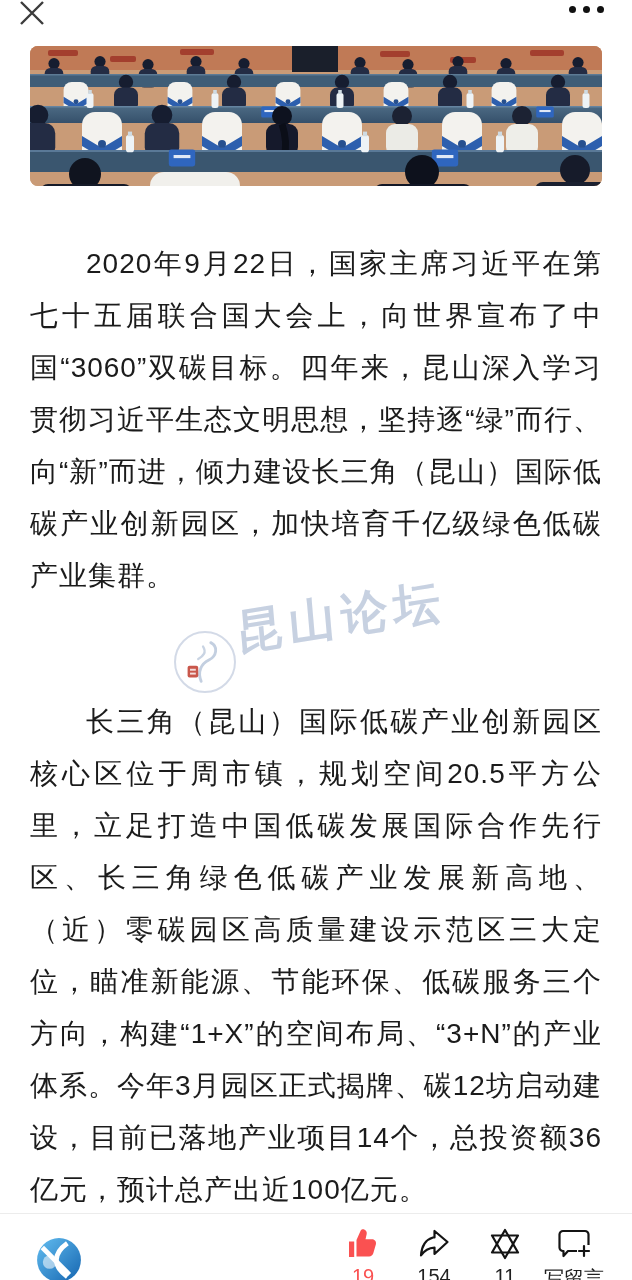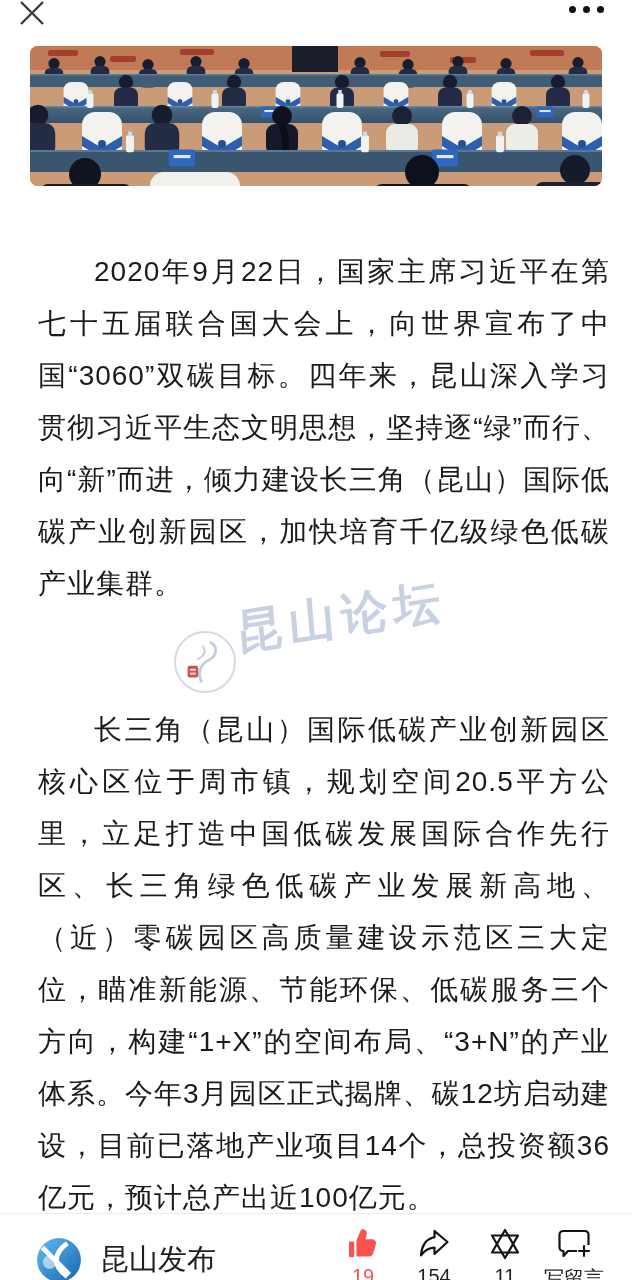--- a/index.html
+++ b/index.html
@@ -12,21 +12,21 @@
   .close-btn{position:absolute;left:16px;top:-3px;width:32px;height:32px;cursor:pointer;}
   .more-btn{position:absolute;right:28px;top:6px;display:flex;gap:7px;cursor:pointer;}
   .more-btn i{width:7px;height:7px;border-radius:50%;background:#111;display:block;}
   
   .hero{position:absolute;left:30px;top:46px;width:572px;height:140px;border-radius:8px;overflow:hidden;background:#c99b77;}
   .hero svg{display:block;width:100%;height:100%;}
   
   .para{
     position:absolute;left:30px;width:572px;
     font-size:28px;line-height:52px;letter-spacing:1px;
-    color:#1b1b1b;text-align:justify;text-indent:2em;margin:8px;
+    color:#1b1b1b;text-align:justify;text-indent:2em;margin:0;
   }
   .para1{top:238px;}
   .para2{top:696px;}
   
   .watermark{position:absolute;left:172px;top:600px;width:300px;height:110px;pointer-events:none;}
   .wm-circle{
     position:absolute;left:2px;top:31px;width:62px;height:62px;border-radius:50%;
     border:2px solid rgba(175,188,211,.55);box-sizing:border-box;
   }
   .wm-circle svg{display:block;width:100%;height:100%;}
@@ -218,21 +218,20 @@
             <stop offset="0" stop-color="#62bdf0"></stop>
               <stop offset="1" stop-color="#1565b0"></stop>
           </linearGradient>
         </defs>
         <circle cx="23" cy="23" r="21" fill="url(#lg)"></circle>
         <path d="M7 11 L33 37" stroke="#fff" stroke-width="4.6" fill="none"></path>
         <path d="M31 7 C17 17 17 29 31 39" stroke="#fff" stroke-width="4.6" fill="none"></path>
         <circle cx="14" cy="25" r="6.5" fill="#ffffff" opacity=".55"></circle>
       </svg>
     </span>
-    <span class="account-name">昆山发布</span>
   </div>
 
   <div class="f-action fa-like">
     <span class="f-icon">
       <svg width="34" height="34" viewBox="0 0 34 34">
         <path d="M3 14.5 h5.2 V30 H3 z" fill="#fa5151"></path>
         <path d="M10.5 29.5 h12.6 c2 0 3.7-1.3 4.2-3.2 l2.6-9 c.7-2.5-1.2-5-3.8-5 h-6.6 l1.2-5.4 c.4-1.9-.7-3.8-2.5-4.4 -1.3-.5-2.8 0-3.6 1.2 L10.5 13 z" fill="#fa5151"></path>
       </svg>
     </span>
     <span class="f-count red">19</span>

